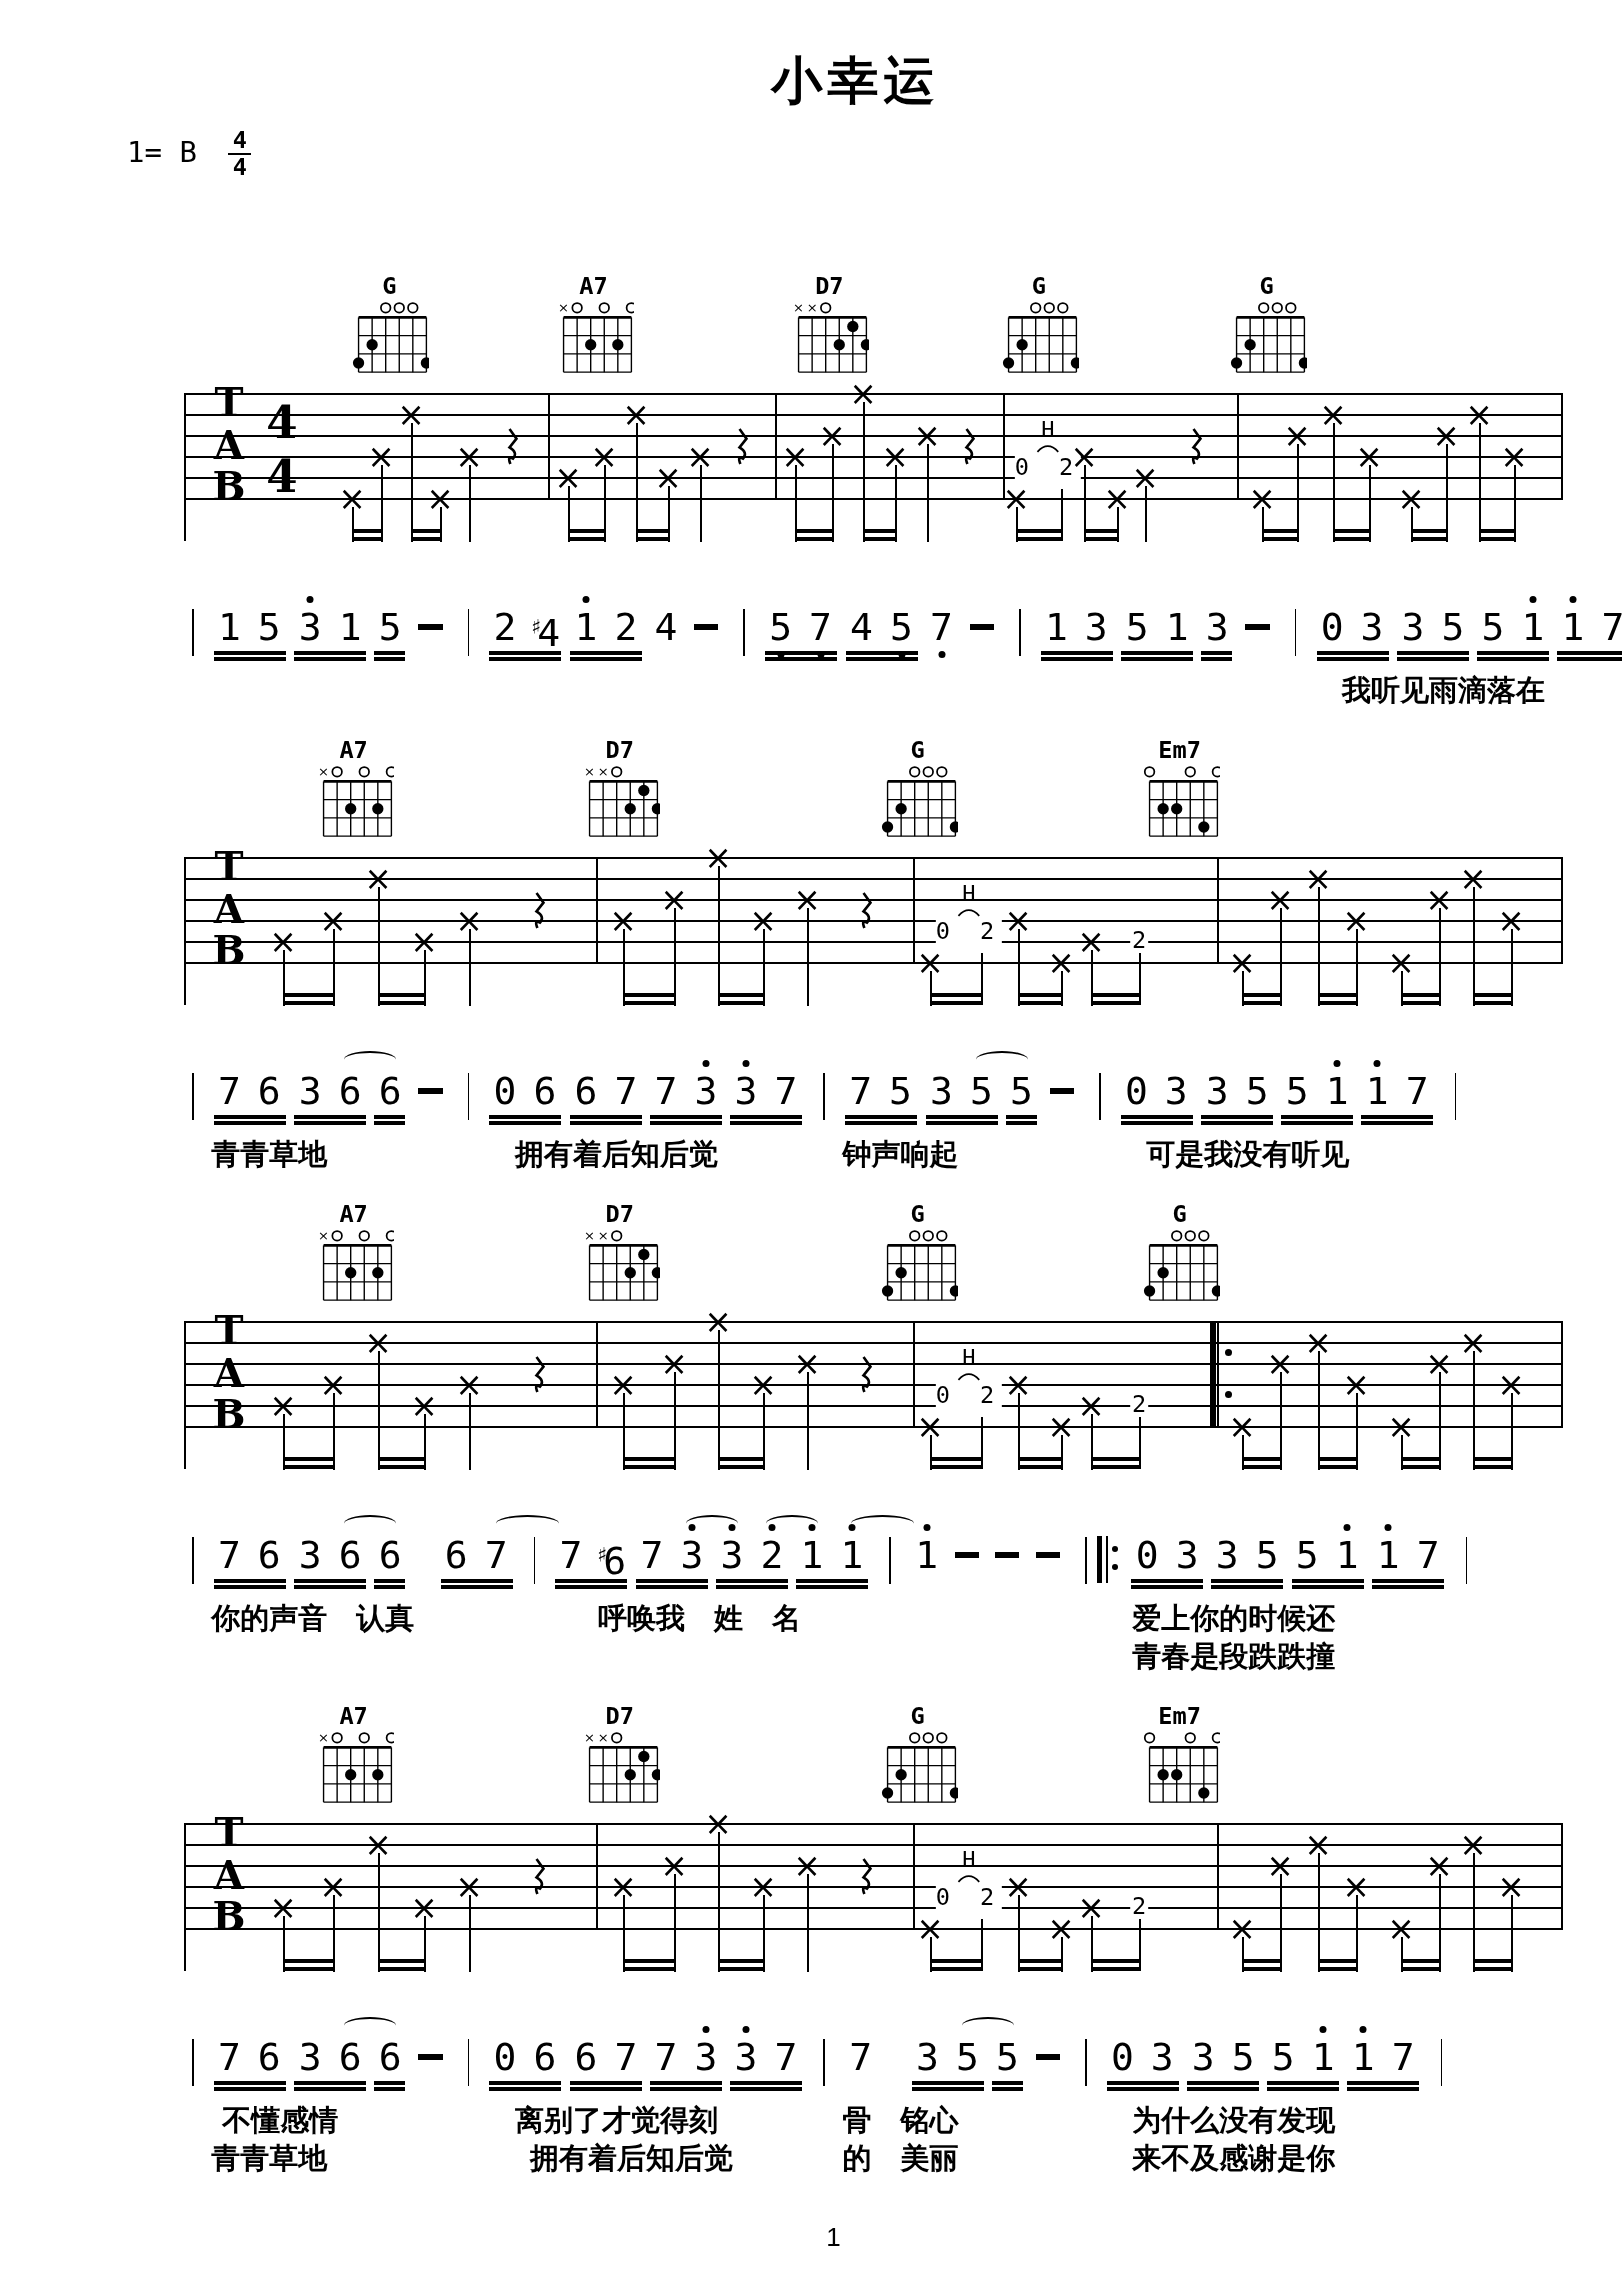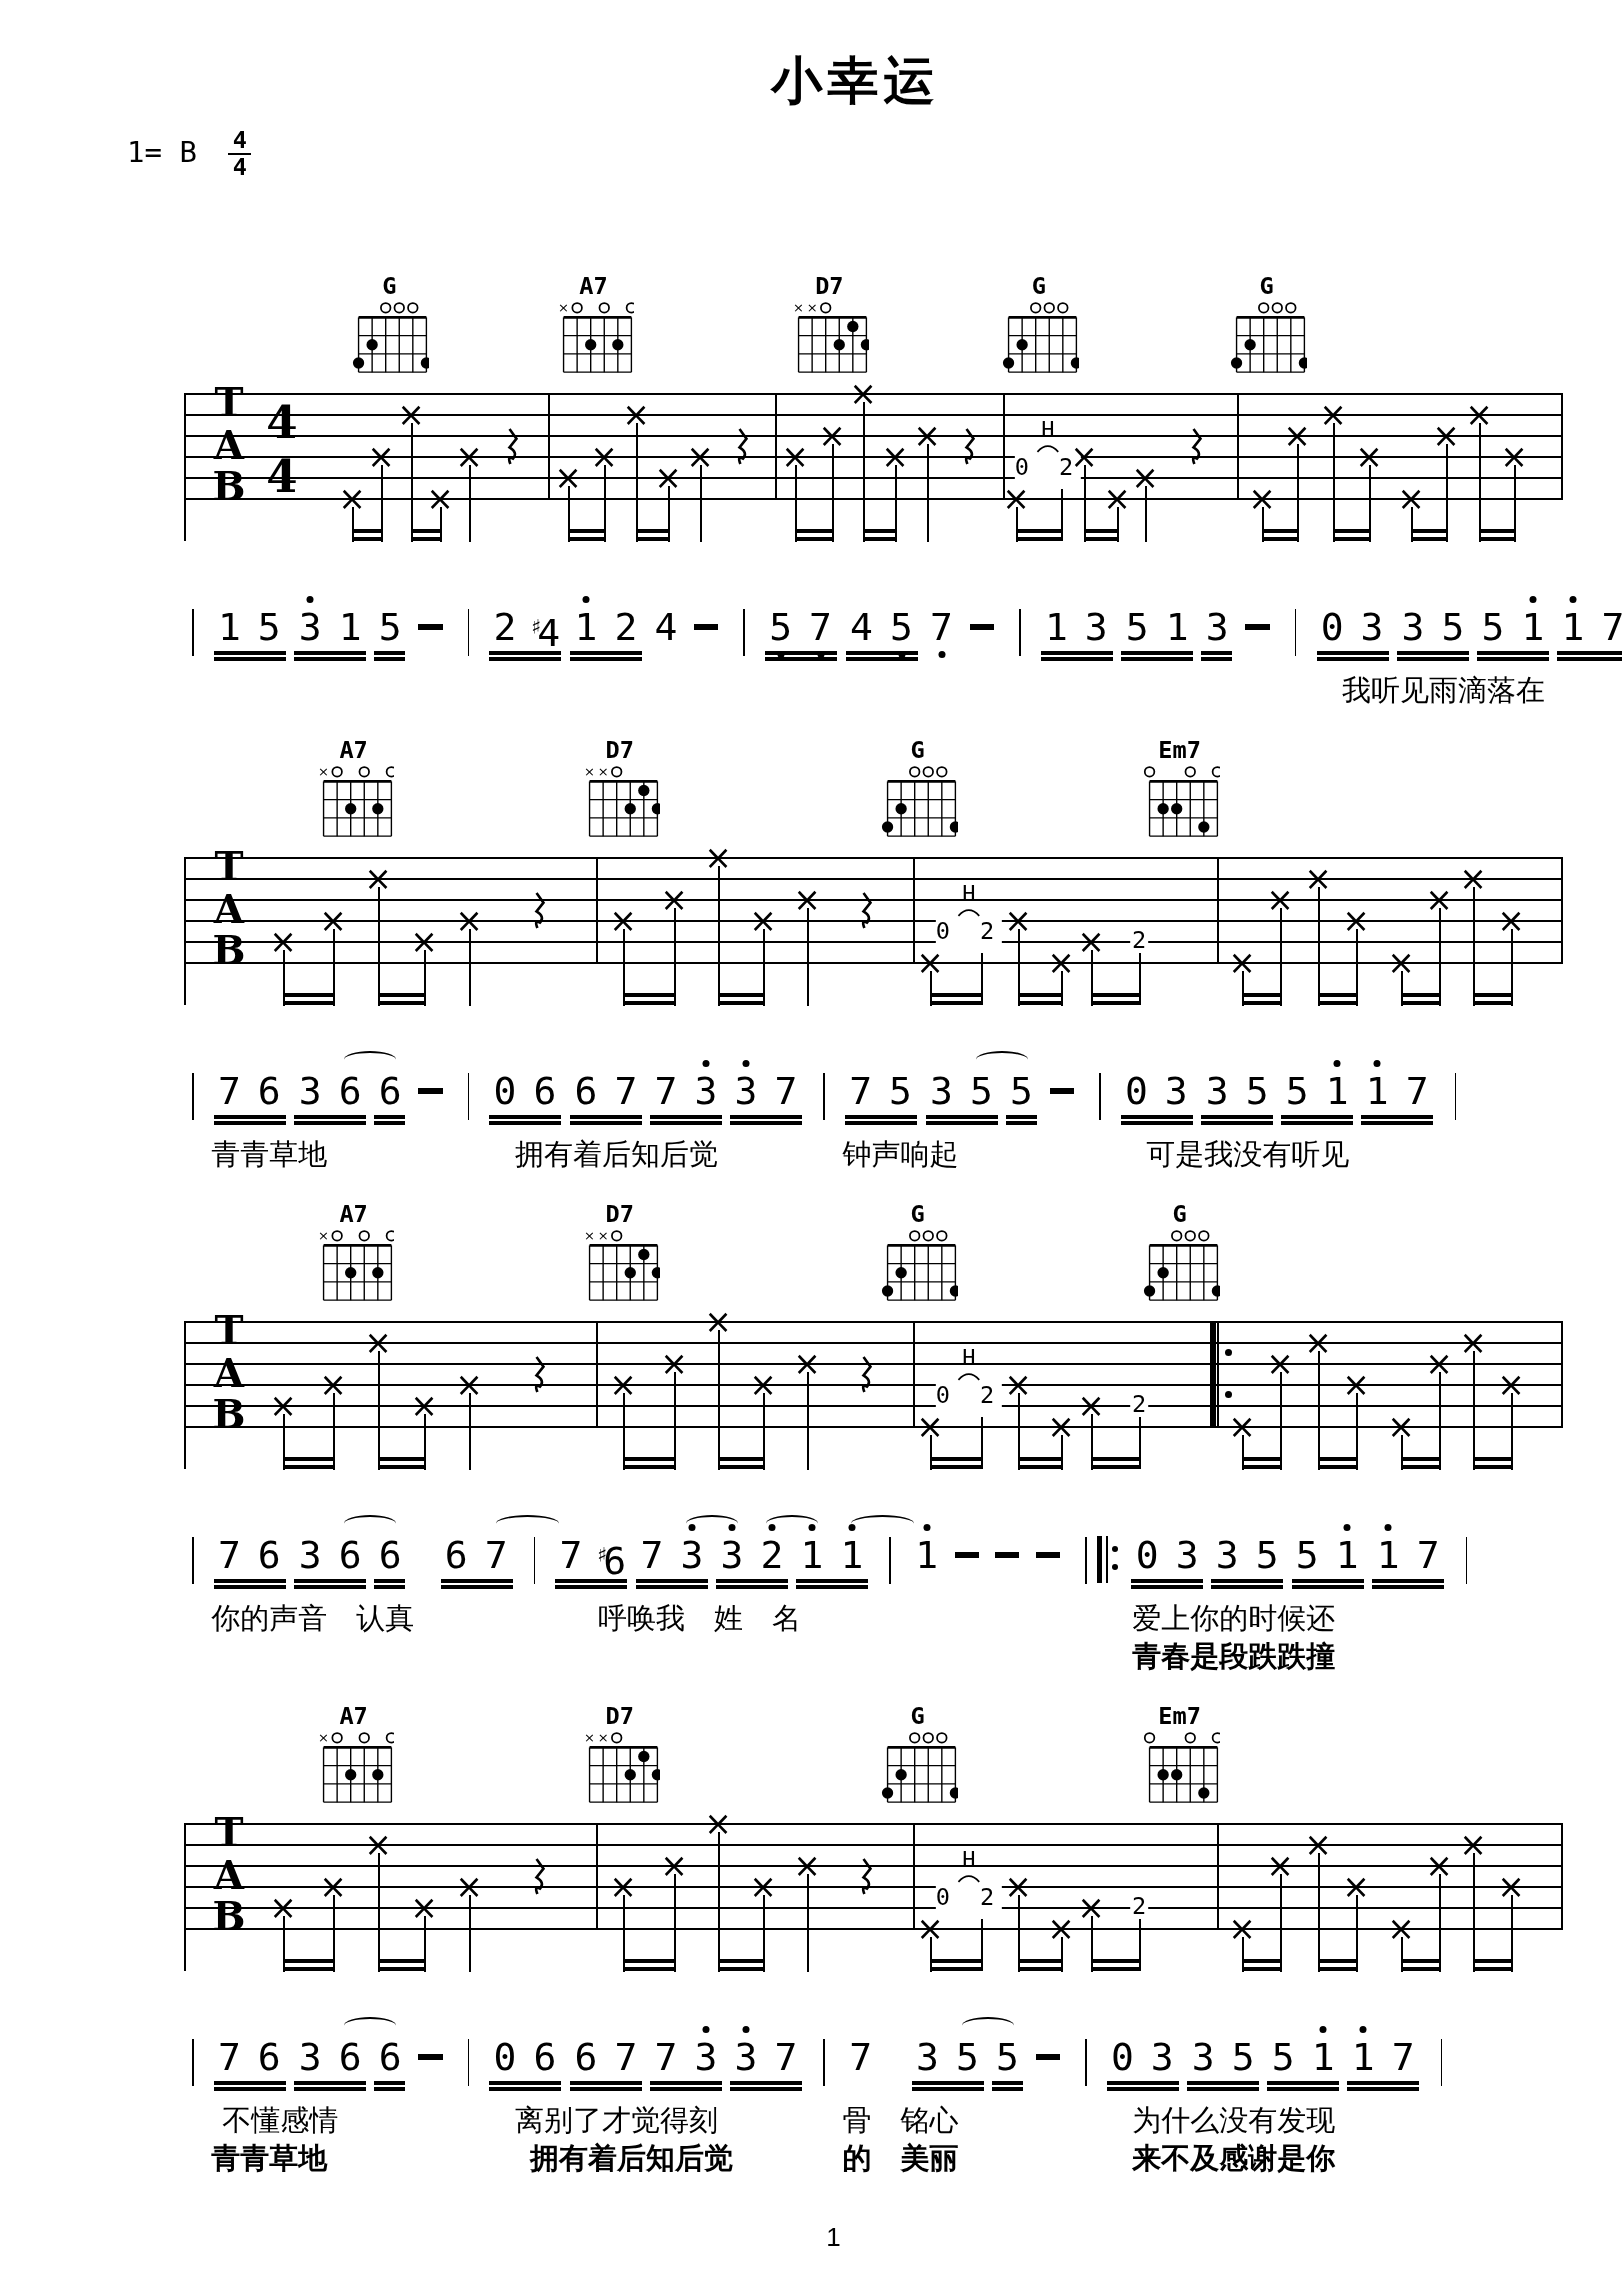--- a/index.html
+++ b/index.html
@@ -38,21 +38,21 @@
        font-family:"DejaVu Sans Mono",monospace;}
   .dhi{position:absolute;top:-9.6px;left:50%;width:7px;height:7px;border-radius:50%;background:#000;transform:translateX(-50%);}
   .dlo{position:absolute;top:45px;left:50%;width:7px;height:7px;border-radius:50%;background:#000;transform:translateX(-50%);}
   .sharp{font-size:21px;vertical-align:12.2px;margin-right:-5.2px;}
   .jdashtok{position:absolute;top:39px;width:24.4px;height:6.1px;background:#000;}
   .jbeam{position:absolute;height:3.5px;background:#000;}
   .jtie{position:absolute;top:1.7px;height:15px;border-top:2.6px solid #000;border-radius:50% 50% 0 0;}
   .jrep-b1{position:absolute;top:23px;width:5.2px;height:47px;background:#000;left:0;}
   .jrep-b2{position:absolute;top:23px;width:1.7px;height:47px;background:#000;left:8.7px;}
   .jrep-d{position:absolute;left:15px;width:6.1px;height:6.1px;border-radius:50%;background:#000;}
-  .lyr{position:absolute;top:86px;font-size:29px;font-weight:normal;white-space:nowrap;}
+  .lyr{position:absolute;top:86px;font-size:29px;font-weight:bold;white-space:nowrap;}
   .lyr2{position:absolute;top:124px;font-size:29px;font-weight:bold;white-space:nowrap;}
   .pagenum{position:absolute;bottom:42px;left:0;right:0;text-align:center;font-size:26px;}
 </style>
 </head>
 <body>
 
 <div class="page">
   <div class="title">小幸运</div>
 
   <div class="hdr">

